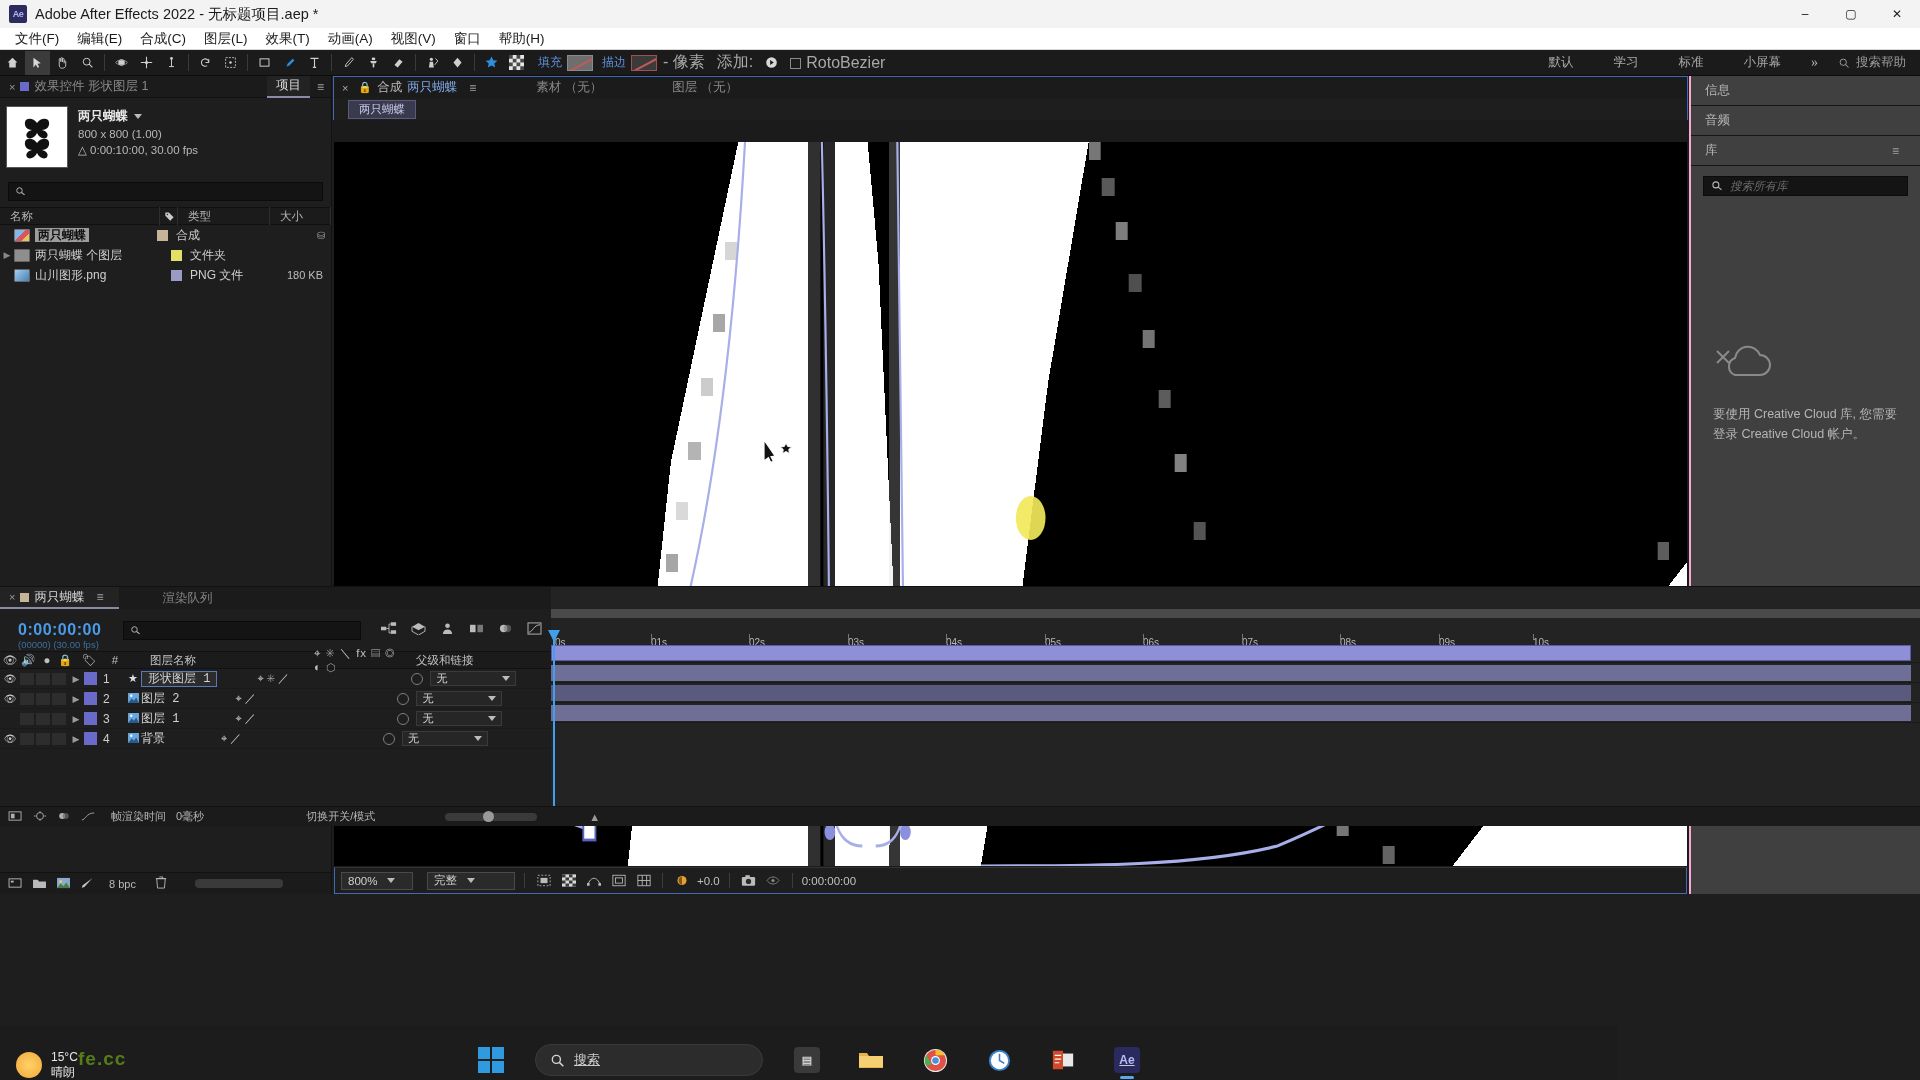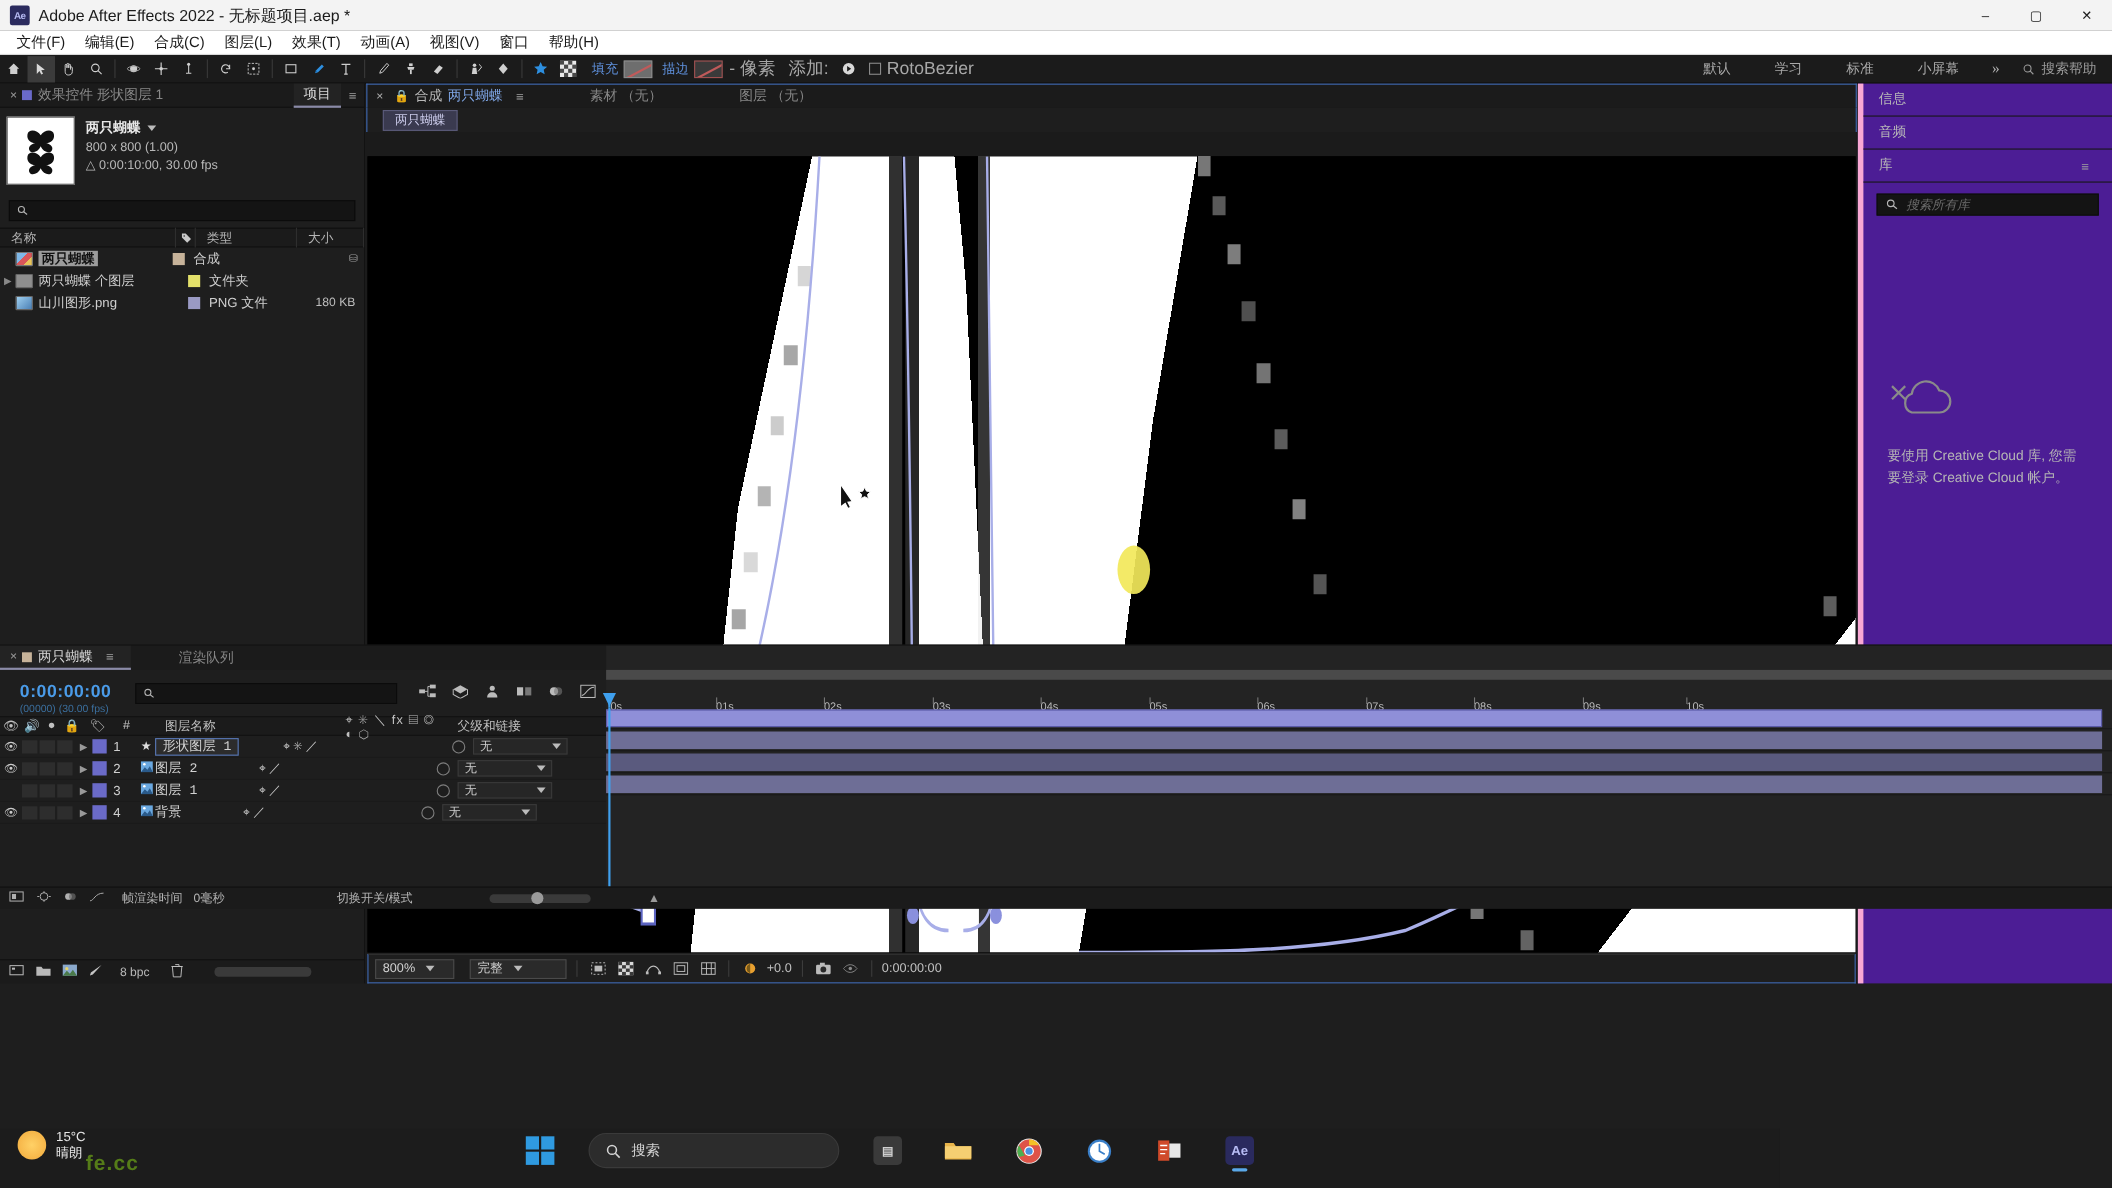--- a/index.html
+++ b/index.html
@@ -160,21 +160,21 @@
     border:1px solid #3f6ab5; border-top:1px solid #333;
   }
   .cb-sel {
     background:#2a2a2a; border:1px solid #4a4a4a; height:18px;
     display:flex; align-items:center; padding:0 6px; gap:10px; color:#d0d0d0;
   }
   .cb-ico { width:19px; height:18px; display:flex; align-items:center; justify-content:center; color:#bbb; font-size:12px; }
   .cb-sep { width:1px; height:15px; background:#3c3c3c; margin:0 3px; }
 
   
-  #rightPanel { right:0; top:0; width:231px; bottom:0; background:#4c1d95; border-left:5px solid #f9a8d4; }
+  #rightPanel { right:0; top:0; width:231px; bottom:0; background:#404040; border-left:2px solid #f9a8d4; }
   .rtab {
     height:30px; display:flex; align-items:center; padding:0 14px;
     font-size:12.5px; color:#b8b8b8; border-bottom:1px solid #161616;
     justify-content:space-between;
   }
   .lib-search {
     margin:10px 12px; height:20px; background:#141414; border:1px solid #0c0c0c;
     display:flex; align-items:center; gap:7px; padding:0 7px;
     color:#6b6b6b; font-size:11.5px; font-style:italic;
   }
@@ -229,26 +229,26 @@
   .tick::before { content:''; position:absolute; left:0; top:-3px; width:1px; height:6px; background:#777; }
   .cti { position:absolute; top:22px; bottom:0; width:2px; background:#3fa0ee; }
   .cti-head { position:absolute; top:-1px; left:-5px; width:12px; height:12px; background:#3fa0ee; clip-path:polygon(0 0,100% 0,50% 100%); }
   .bars { position:absolute; left:0; right:0; top:56px; }
   .bar { height:20px; border-bottom:1px solid #1a1a1a; position:relative; }
   .bar .fillb { position:absolute; left:0; right:9px; top:2px; height:16px; }
 
   
   .taskbar {
     position:absolute; left:0; bottom:0; width:1618px; height:54px;
-    background:#1c1c1c; display:flex; align-items:flex-start;
+    background:#1c1c1c; display:flex; align-items:flex-end;
   }
   .weather { display:flex; align-items:center; gap:9px; margin-left:16px; }
   .wicon { width:26px; height:26px; border-radius:50%; background:radial-gradient(circle,#ffd166,#f2a93b); }
   .wtxt { font-size:12px; color:#e6e6e6; line-height:15px; }
-  .tb-center { position:absolute; left:50%; transform:translateX(-50%); display:flex; align-items:center; gap:24px; }
+  .tb-center { position:absolute; left:50%; transform:translateX(-50%); display:flex; align-items:center; gap:24px;text-decoration:underline; }
   .winlogo { width:26px; height:26px; display:grid; grid-template-columns:1fr 1fr; grid-template-rows:1fr 1fr; gap:2.5px; }
   .winlogo i { background:#2f9ae0; display:block; }
   .tb-searchbox {
     width:228px; height:32px; background:#2c2c2c; border-radius:17px;
     display:flex; align-items:center; gap:9px; padding:0 14px;
     color:#d4d4d4; font-size:13px; border:1px solid #3a3a3a;
   }
   .tbapp { width:40px; height:40px; display:flex; align-items:center; justify-content:center; position:relative; }
   .tbapp .glyph { width:26px; height:26px; border-radius:4px; display:flex; align-items:center; justify-content:center; font-size:11px; font-weight:bold; color:#fff; }
   .tbapp.active::after { content:''; position:absolute; bottom:1px; left:13px; width:14px; height:3px; background:#5aa8e8; border-radius:2px; }

